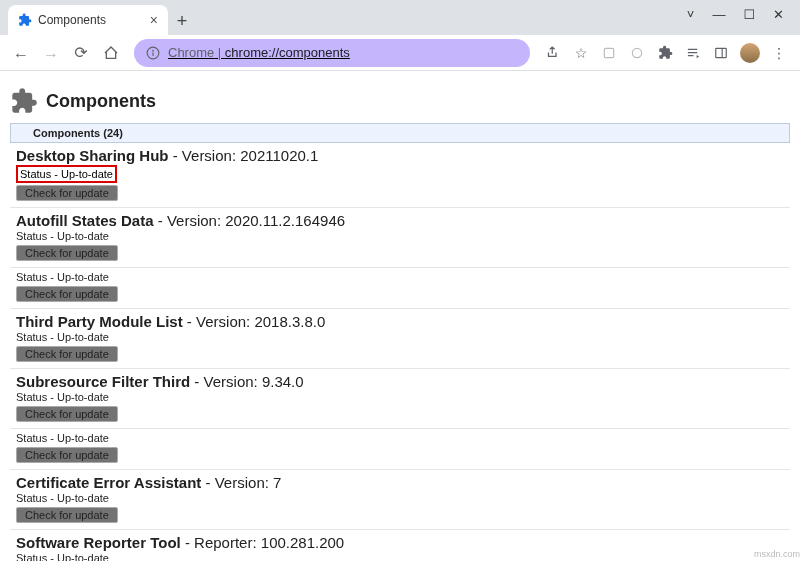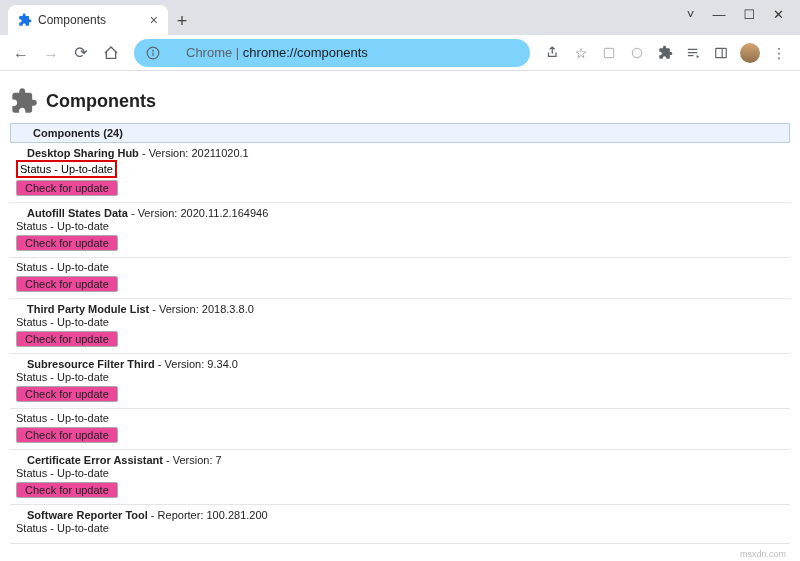--- a/index.html
+++ b/index.html
@@ -14,49 +14,49 @@
     .tab { background: #fff; height: 30px; width: 160px; border-radius: 8px 8px 0 0; display: flex; align-items: center; padding: 0 10px; gap: 6px; position: relative; }
     .tab-icon { width: 14px; height: 14px; display: inline-flex; align-items: center; justify-content: center; }
     .tab-title { flex: 1; font-size: 12px; color: #333; white-space: nowrap; overflow: hidden; text-overflow: ellipsis; }
     .tab-close { font-size: 14px; color: #555; cursor: pointer; }
     .new-tab { width: 28px; height: 28px; display: flex; align-items: center; justify-content: center; font-size: 18px; color: #444; cursor: pointer; }
     
     
     .toolbar { height: 36px; background: #fff; border-bottom: 1px solid #e0e0e0; display: flex; align-items: center; padding: 0 8px; gap: 4px; }
     .nav-btn { width: 26px; height: 26px; display: flex; align-items: center; justify-content: center; color: #5f6368; font-size: 16px; cursor: pointer; border-radius: 50%; }
     .nav-btn.disabled { color: #bbb; }
-    .omnibox { flex: 1; height: 28px; background: #7dd3fc; border-radius: 14px; display: flex; align-items: center; padding: 0 12px; margin: 0 6px; gap: 26px; }
+    .omnibox { flex: 1; height: 28px; background: #c4b5fd; border-radius: 14px; display: flex; align-items: center; padding: 0 12px; margin: 0 6px; gap: 8px; text-decoration: underline; }
     .omnibox-icon { width: 14px; height: 14px; color: #5f6368; }
     .omnibox-text { font-size: 13px; color: #5f6368; }
     .omnibox-text .path { color: #202124; }
     .toolbar-icons { display: flex; align-items: center; gap: 10px; padding: 0 4px; }
     .toolbar-icon { width: 18px; height: 18px; display: flex; align-items: center; justify-content: center; color: #5f6368; font-size: 14px; cursor: pointer; }
     .avatar { width: 20px; height: 20px; border-radius: 50%; background: linear-gradient(#d4a574, #8b6f47); }
     
     
     .content { height: calc(561px - 35px - 36px); overflow-y: auto; position: relative; }
     .content::-webkit-scrollbar { width: 14px; }
     .content::-webkit-scrollbar-track { background: #f1f1f1; }
     .content::-webkit-scrollbar-thumb { background: #c1c1c1; border-radius: 2px; }
     
     .page-header { display: flex; align-items: center; gap: 8px; padding: 16px 10px 8px; }
     .page-header-icon { width: 28px; height: 28px; }
     .page-title { font-size: 18px; font-weight: bold; color: #222; }
     
     .section-header { background: #edf3fe; border: 1px solid #bcd; padding: 3px 22px; font-weight: bold; font-size: 11px; color: #222; margin: 0 10px; }
     
     .component { padding: 2px 6px 6px; margin: 0 10px; border-bottom: 1px solid #e5e5e5; }
-    .component-title { font-size: 11px; color: #222; padding-top: 2px; margin-left: 11px; }
+    .component-title { font-size: 15px; color: #222; padding-top: 2px; }
     .component-title .name { font-weight: bold; }
     .component-title .version { font-weight: normal; }
     .component-status { font-size: 11px; color: #222; padding: 1px 0 3px; }
     .highlighted { border: 2px solid #d00; padding: 1px 2px; display: inline-block; margin: 1px 0 2px; }
-    .check-btn { font-size: 11px; padding: 1px 8px; background: #ec4899; border: 1px solid #aaa; border-radius: 2px; cursor: pointer; color: #222; }
+    .check-btn { font-size: 11px; padding: 1px 8px; background: #737373; border: 1px solid #aaa; border-radius: 2px; cursor: pointer; color: #222; }
     
-    .watermark { position: absolute; bottom: 2px; right: 14px; font-size: 9px; color: #bbb; }
+    .watermark { position: absolute; bottom: 2px; right: 0; font-size: 9px; color: #bbb; }
     
     svg { display: block; }
   </style>
 </head>
 <body>
 
 <div class="window-controls">
   <span>˅</span>
   <span>—</span>
   <span>☐</span>

